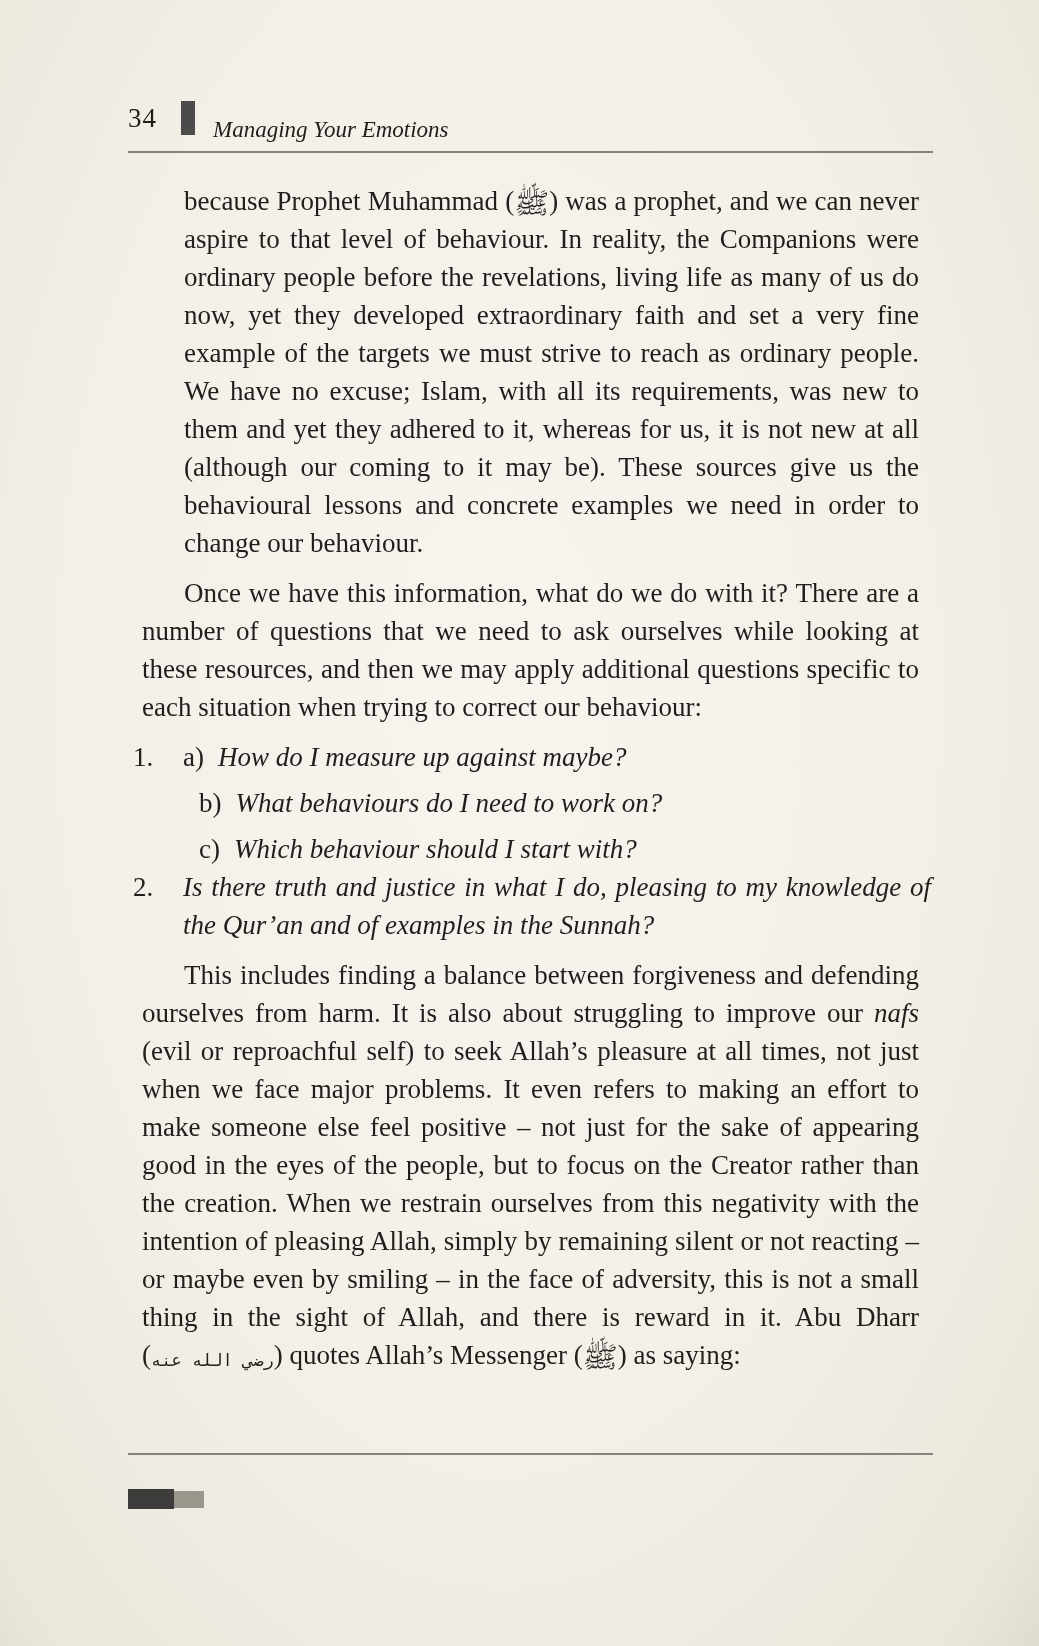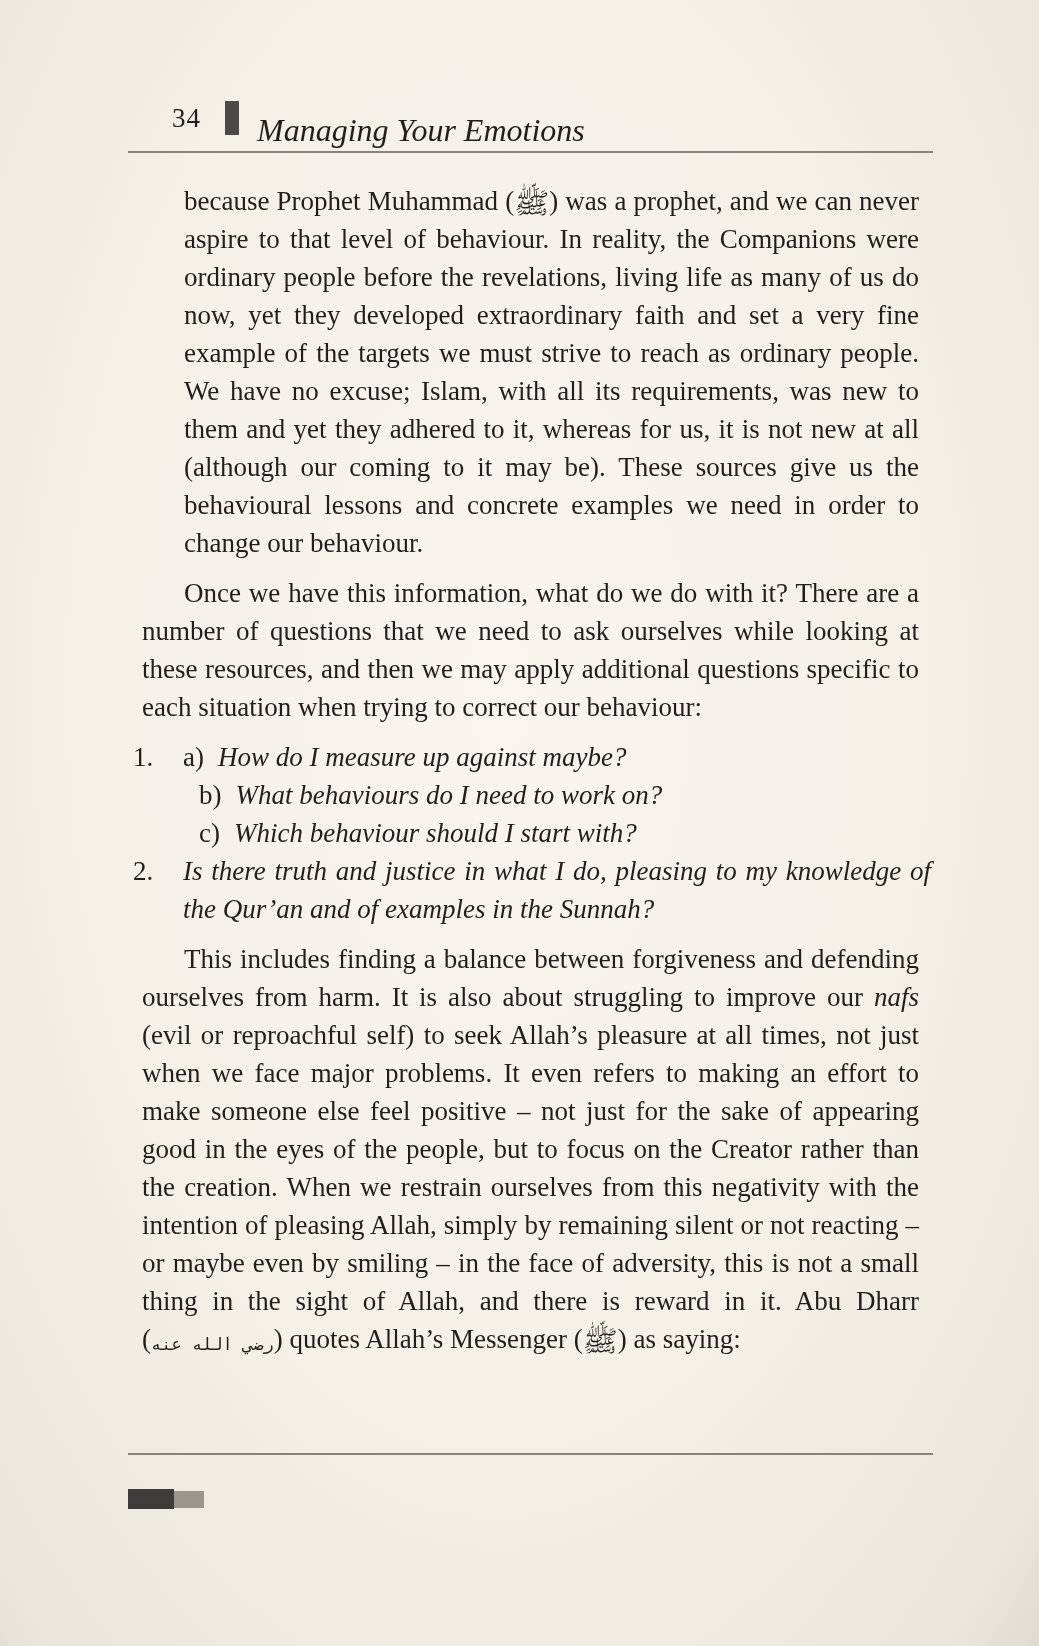--- a/index.html
+++ b/index.html
@@ -26,32 +26,31 @@
     top: 98px;
     left: 128px;
     right: 106px;
     height: 40px;
     display: flex;
     align-items: center;
   }
   .pagenum {
     font-size: 27px;
     letter-spacing: 1px;
-    margin-left: 44px;
   }
   .header-block {
     display: inline-block;
     width: 14px;
     height: 34px;
     background: #4c4b49;
     margin: 0 18px 0 24px;
   }
   .header-title {
     font-style: italic;
-    font-size: 32px;
+    font-size: 23px;
     margin-top: 24px;
   }
   .header-rule {
     position: absolute;
     top: 151px;
     left: 128px;
     right: 106px;
     height: 2px;
     background: #84837e;
   }
@@ -92,21 +91,21 @@
     position: relative;
     padding-left: 53px;
   }
   .li-marker {
     position: absolute;
     left: 3px;
     top: 0;
     font-style: normal;
   }
   .subline { display: block; }
-  .subline.offset { padding-left: 16px; }
+  .subline.offset { padding-left: 16px; margin-top: 8px; }
   .sub-marker { margin-right: 14px; font-style: normal; }
   
   .footer-rule {
     position: absolute;
     top: 1453px;
     left: 128px;
     right: 106px;
     height: 2px;
     background: #84837e;
   }

